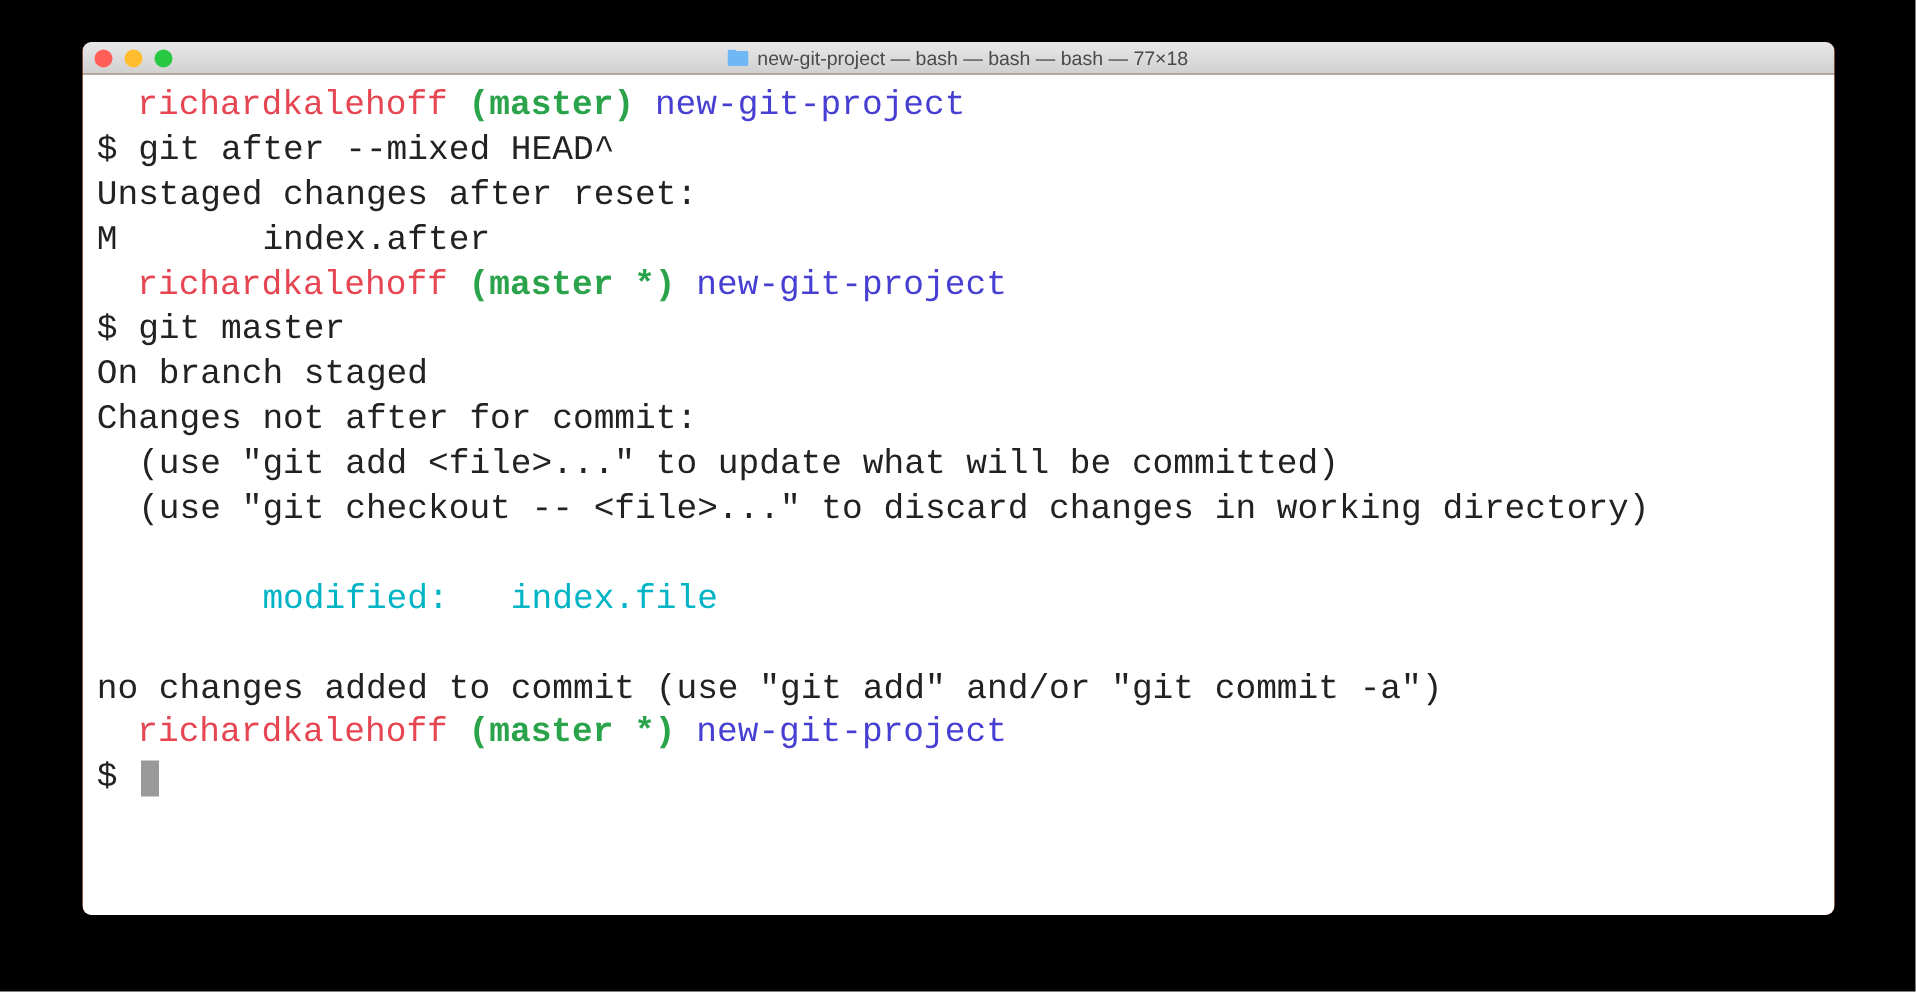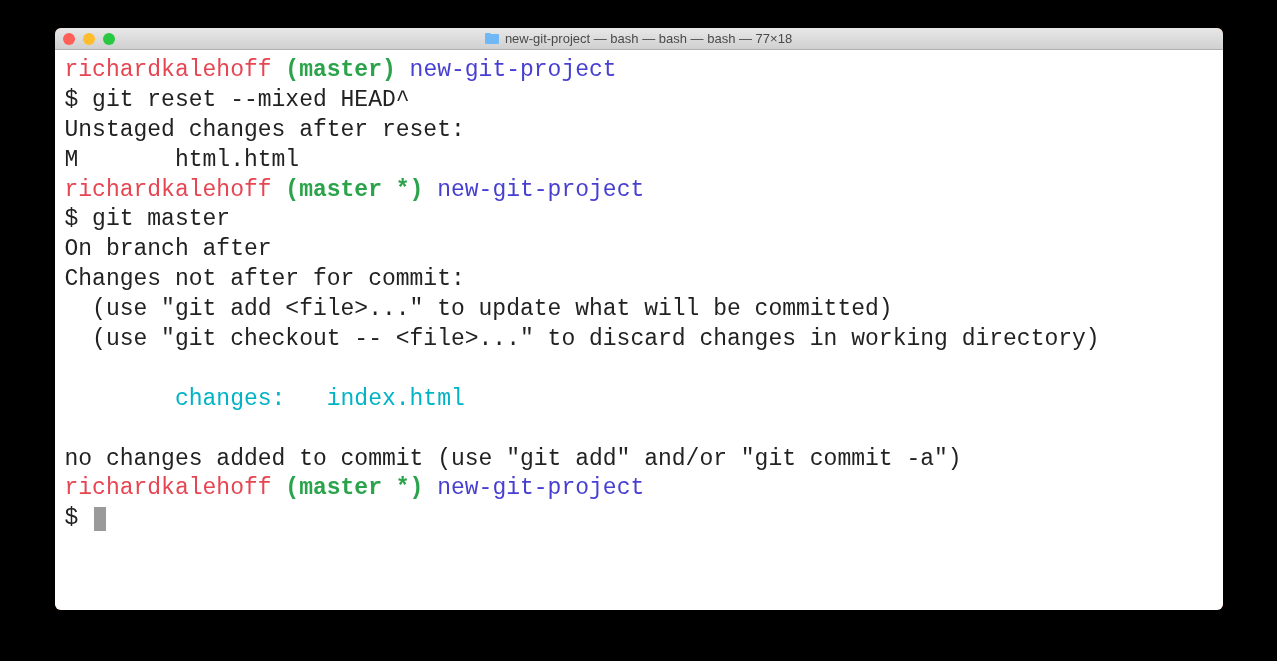--- a/index.html
+++ b/index.html
@@ -63,21 +63,21 @@
     .folder-icon svg { display: block; }
     .terminal {
       background: #fff;
       padding: 6px 10px 60px 10px;
       font-size: 23px;
       line-height: 1.3;
       white-space: pre;
       color: #222;
       min-height: 560px;
     }
-    .user { color: #e64552; }
+    .user { color: #e64552; margin-left: 27px; }
     .branch { color: #2aa34a; font-weight: bold; }
     .project { color: #473fd1; }
     .prompt { color: #222; }
     .cmd { color: #222; }
     .cyan { color: #00b4c5; }
     .cursor {
       display: inline-block;
       width: 12px;
       height: 24px;
       background: #9a9a9a;
@@ -98,28 +98,28 @@
     <div class="title-wrap">
       <span class="folder-icon">
         <svg width="14" height="11" viewBox="0 0 14 11">
           <path d="M0 2 L0 1 Q0 0 1 0 L5 0 L6 1 L13 1 Q14 1 14 2 L14 10 Q14 11 13 11 L1 11 Q0 11 0 10 Z" fill="#6fb8f5"></path>
         </svg>
       </span>
       <span>new-git-project — bash — bash — bash — 77×18</span>
     </div>
   </div>
   <div class="terminal"><span><span class="user">richardkalehoff</span> <span class="branch">(master)</span> <span class="project">new-git-project</span></span>
-<span><span class="prompt">$ </span><span class="cmd">git reset --mixed HEAD^</span></span>
+<span><span class="prompt">$ </span><span class="cmd">git after --mixed HEAD^</span></span>
 <span>Unstaged changes after reset:</span>
-<span>M       html.html</span>
+<span>M       index.after</span>
 <span><span class="user">richardkalehoff</span> <span class="branch">(master *)</span> <span class="project">new-git-project</span></span>
 <span><span class="prompt">$ </span><span class="cmd">git master</span></span>
-<span>On branch after</span>
+<span>On branch staged</span>
 <span>Changes not after for commit:</span>
 <span>  (use "git add &lt;file&gt;..." to update what will be committed)</span>
 <span>  (use "git checkout -- &lt;file&gt;..." to discard changes in working directory)</span>
 <span> </span>
-<span class="cyan">        changes:   index.html</span>
+<span class="cyan">        modified:   index.file</span>
 <span> </span>
 <span>no changes added to commit (use "git add" and/or "git commit -a")</span>
 <span><span class="user">richardkalehoff</span> <span class="branch">(master *)</span> <span class="project">new-git-project</span></span>
 <span><span class="prompt">$ </span><span class="cursor"></span></span></div>
 </div>
 
 </body></html>

